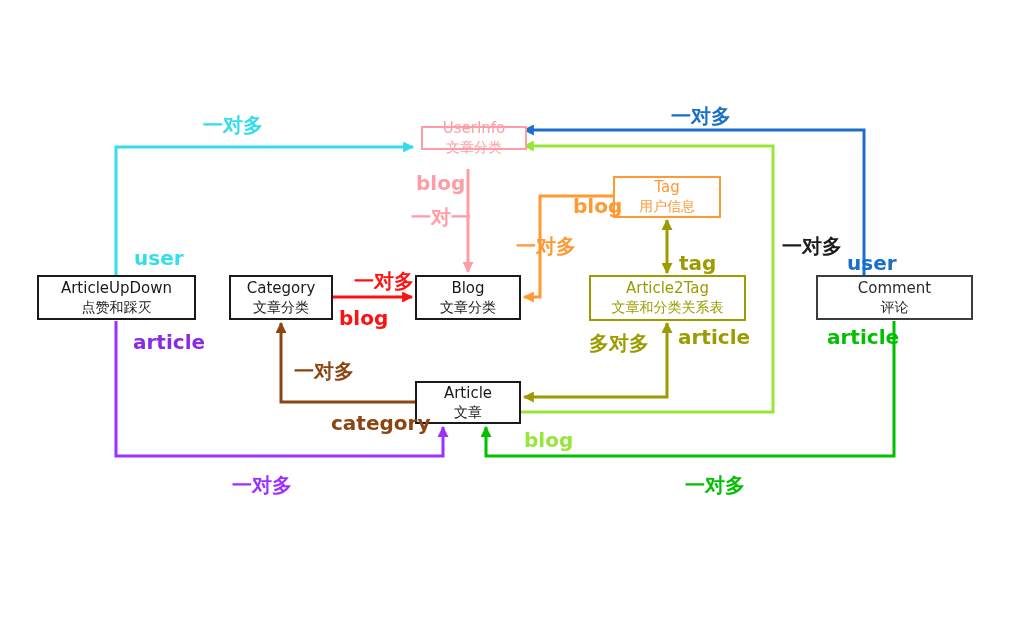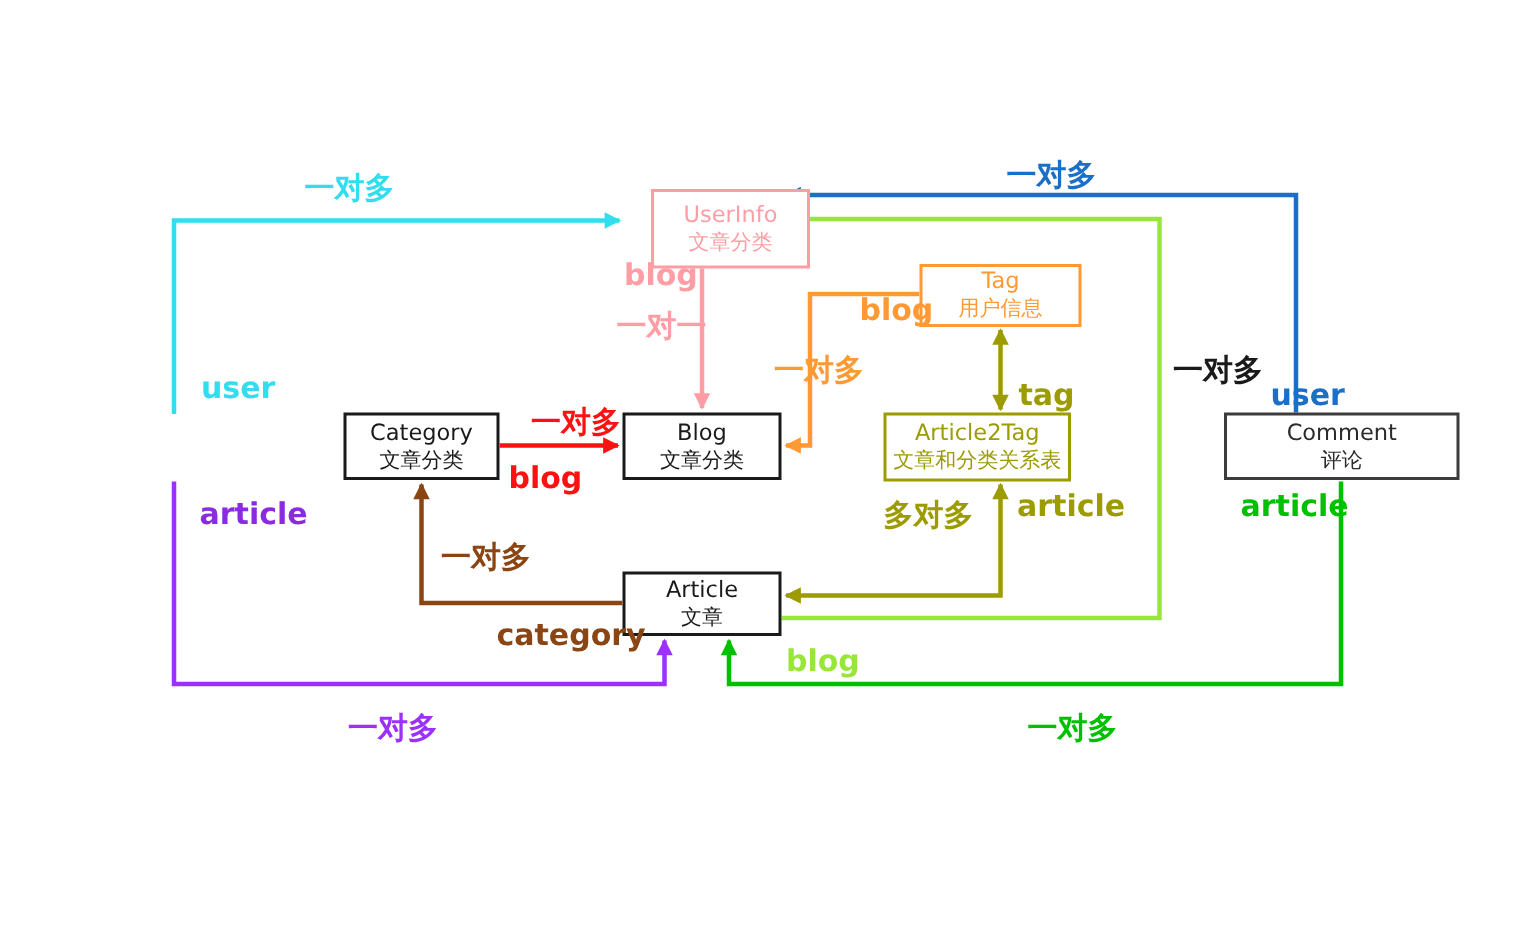--- a/index.html
+++ b/index.html
@@ -77,42 +77,46 @@
     <polyline class="stroke-red" points="333,297 412,297" marker-end="url(#arr-red)"></polyline>
     <polyline class="stroke-orange" points="613,196 540,196 540,297 524,297" marker-end="url(#arr-orange)"></polyline>
     <polyline class="stroke-olive" points="667,220 667,273" marker-start="url(#arr-olive)" marker-end="url(#arr-olive)"></polyline>
     <polyline class="stroke-olive" points="524,397 667,397 667,323" marker-start="url(#arr-olive)" marker-end="url(#arr-olive)"></polyline>
     <polyline class="stroke-lime" points="521,412 773,412 773,146 524,146" marker-end="url(#arr-lime)"></polyline>
     <polyline class="stroke-brown" points="415,402 281,402 281,323" marker-end="url(#arr-brown)"></polyline>
     <polyline class="stroke-purple" points="116,321 116,456 443,456 443,427" marker-end="url(#arr-purple)"></polyline>
     <polyline class="stroke-green" points="894,321 894,456 486,456 486,427" marker-end="url(#arr-green)"></polyline>
   </svg>
 
-  <div class="entity b-pink" style="left:434px;top:126px;width:106px;height:53px">
+  <div class="entity b-pink" style="left:421px;top:126px;width:106px;height:24px">
     <span class="ename">UserInfo</span>
     <span class="elab">文章分类</span>
   </div>
 
   <div class="entity b-orange" style="left:613px;top:176px;width:108px;height:42px">
     <span class="ename">Tag</span>
     <span class="elab">用户信息</span>
   </div>
 
+  <div class="entity" style="left:37px;top:275px;width:159px;height:45px">
+    <span class="ename">ArticleUpDown</span>
+    <span class="elab">点赞和踩灭</span>
+  </div>
 
   <div class="entity" style="left:229px;top:275px;width:104px;height:45px">
     <span class="ename">Category</span>
     <span class="elab">文章分类</span>
   </div>
 
   <div class="entity" style="left:415px;top:275px;width:106px;height:45px">
     <span class="ename">Blog</span>
     <span class="elab">文章分类</span>
   </div>
 
-  <div class="entity b-olive" style="left:589px;top:275px;width:125px;height:46px">
+  <div class="entity b-olive" style="left:589px;top:275px;width:157px;height:46px">
     <span class="ename">Article2Tag</span>
     <span class="elab">文章和分类关系表</span>
   </div>
 
   <div class="entity b-dark" style="left:816px;top:275px;width:157px;height:45px">
     <span class="ename">Comment</span>
     <span class="elab">评论</span>
   </div>
 
   <div class="entity" style="left:415px;top:381px;width:106px;height:43px">

